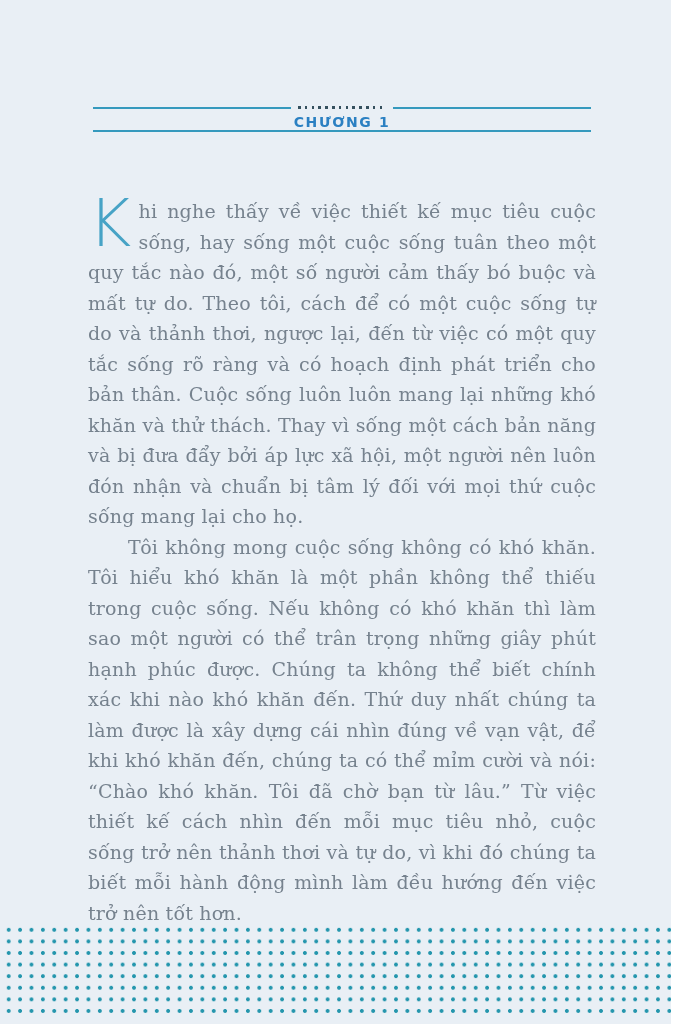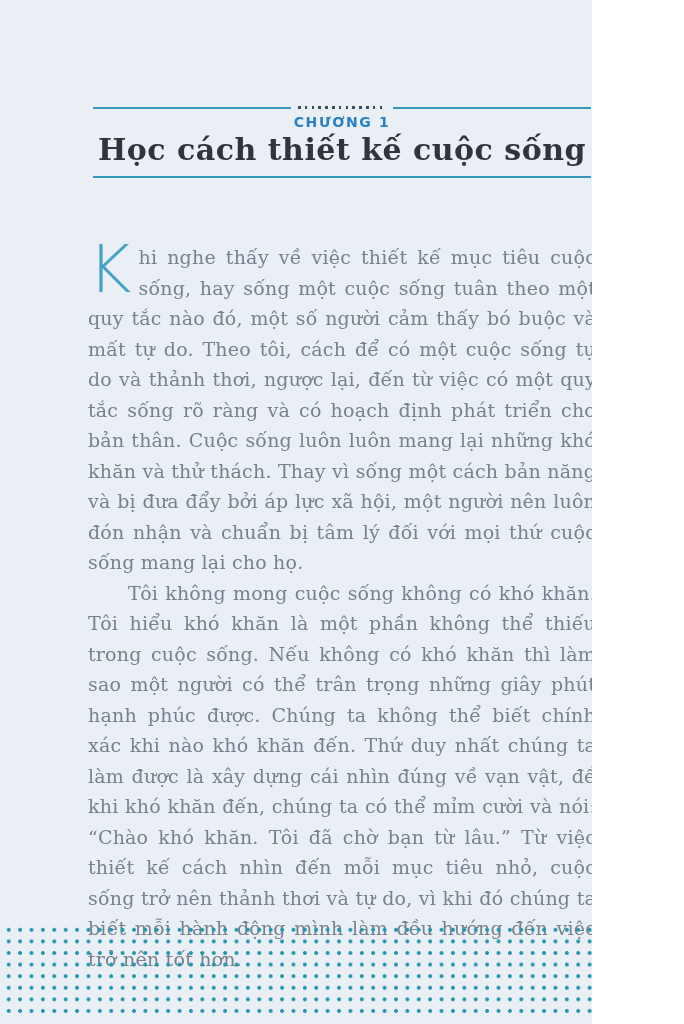--- a/index.html
+++ b/index.html
@@ -1,21 +1,21 @@
 <!DOCTYPE html>
 <html lang="vi"><head>
 <meta charset="utf-8">
 <style>
   html, body {
     margin: 0;
     padding: 0;
   }
   .page {
     position: relative;
-    width: 592px;
+    width: 671px;
     height: 1024px;
     background: #e9eff5;
     overflow: hidden;
     font-family: "DejaVu Serif", serif;
   }
   .content {
     position: absolute;
     left: 88px;
     top: 106px;
     width: 508px;
@@ -104,21 +104,20 @@
 <div class="page">
   <div class="content">
 
     <header>
       <div class="rule-row">
         <div class="rule-line"></div>
         <div class="rule-dots"></div>
         <div class="rule-line"></div>
       </div>
       <div class="chapter-label">CHƯƠNG 1</div>
-      <h1 class="page-title">Học cách thiết kế cuộc sống</h1>
       <div class="rule-bottom"></div>
     </header>
 
     <main class="body-text">
       <p>
         <span class="dropcap">K</span><span>hi nghe thấy về việc thiết kế mục tiêu cuộc sống, hay sống một cuộc sống tuân theo một quy tắc nào đó, một số người cảm thấy bó buộc và mất tự do. Theo tôi, cách để có một cuộc sống tự do và thảnh thơi, ngược lại, đến từ việc có một quy tắc sống rõ ràng và có hoạch định phát triển cho bản thân. Cuộc sống luôn luôn mang lại những khó khăn và thử thách. Thay vì sống một cách bản năng và bị đưa đẩy bởi áp lực xã hội, một người nên luôn đón nhận và chuẩn bị tâm lý đối với mọi thứ cuộc sống mang lại cho họ.</span>
       </p>
       <p class="para-indent">Tôi không mong cuộc sống không có khó khăn. Tôi hiểu khó khăn là một phần không thể thiếu trong cuộc sống. Nếu không có khó khăn thì làm sao một người có thể trân trọng những giây phút hạnh phúc được. Chúng ta không thể biết chính xác khi nào khó khăn đến. Thứ duy nhất chúng ta làm được là xây dựng cái nhìn đúng về vạn vật, để khi khó khăn đến, chúng ta có thể mỉm cười và nói: “Chào khó khăn. Tôi đã chờ bạn từ lâu.” Từ việc thiết kế cách nhìn đến mỗi mục tiêu nhỏ, cuộc sống trở nên thảnh thơi và tự do, vì khi đó chúng ta biết mỗi hành động mình làm đều hướng đến việc trở nên tốt hơn.</p>
     </main>
 

